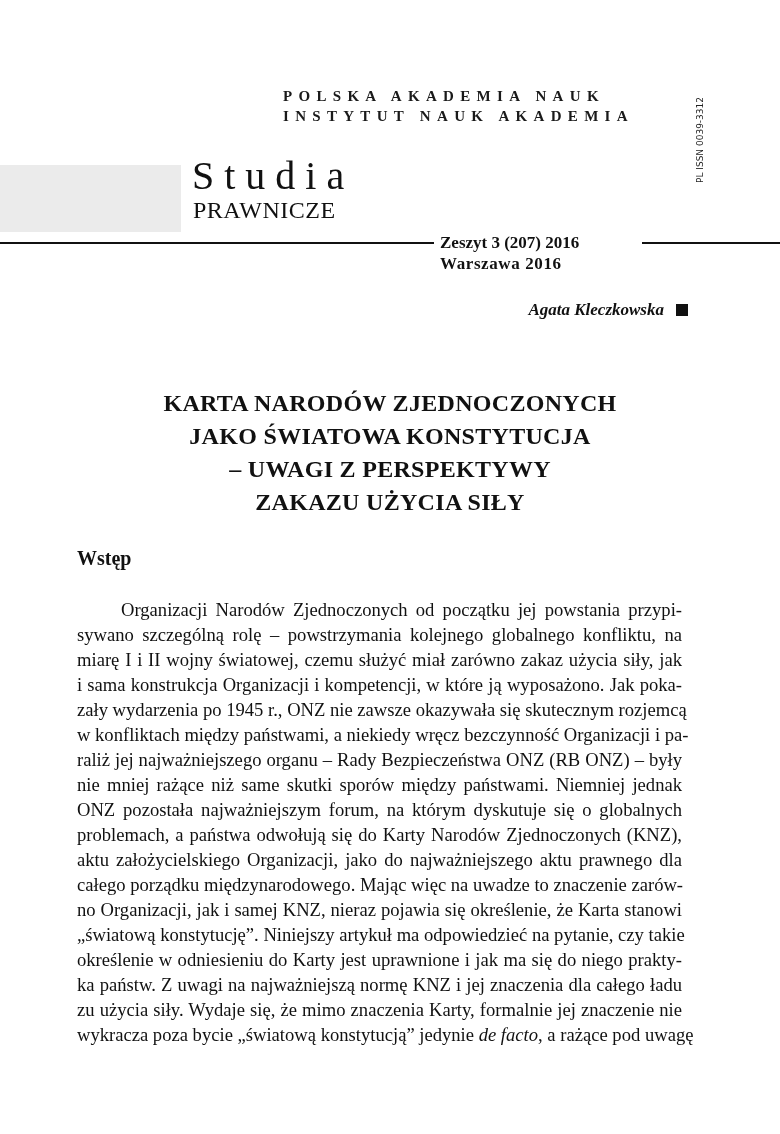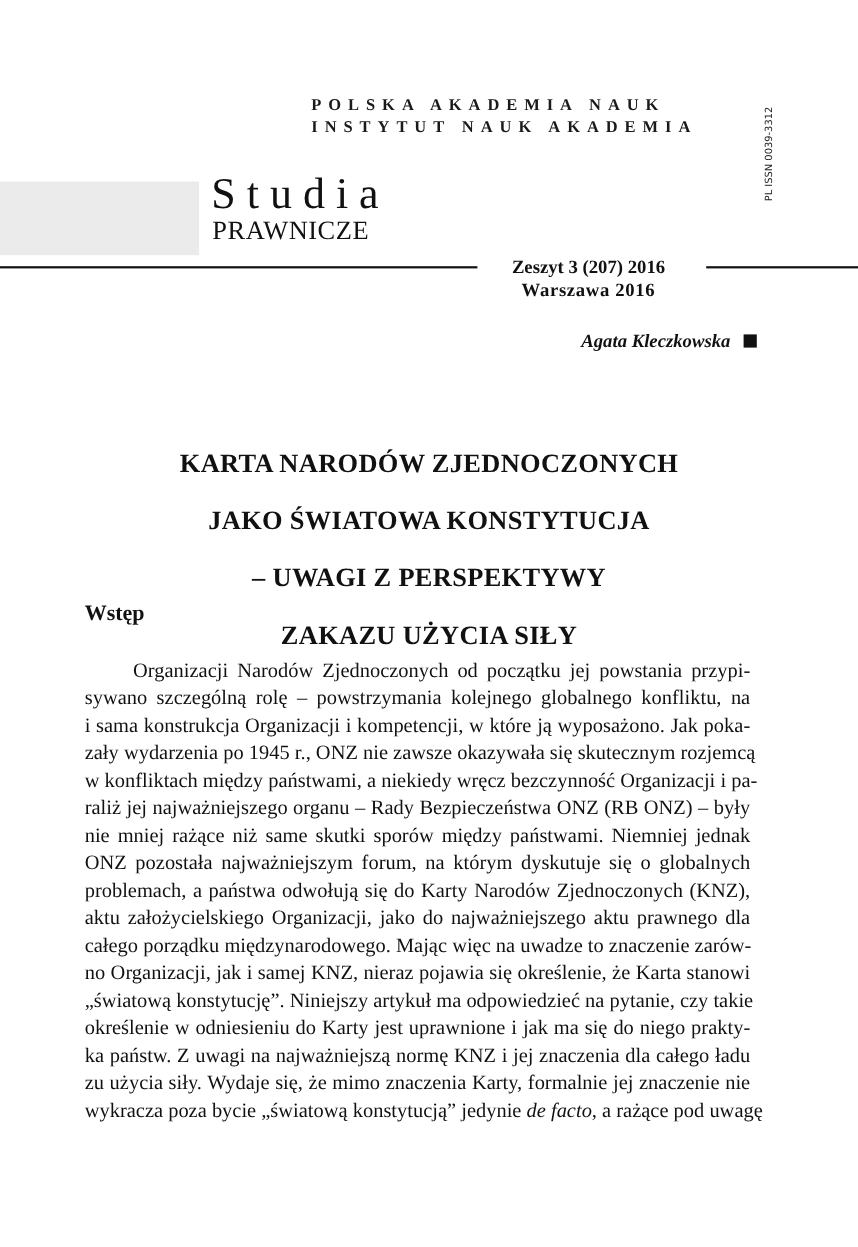--- a/index.html
+++ b/index.html
@@ -10,26 +10,26 @@
   .inst1 { top: 88px; }
   .inst2 { top: 108px; }
   .issn { left: 690px; top: 90px; width: 20px; height: 100px; }
   .issn span { position: absolute; left: 50%; top: 50%; transform: translate(-50%,-50%) rotate(-90deg);
                font-family: "DejaVu Sans", sans-serif; font-size: 9px; white-space: nowrap; color: #222; }
   .gray-block { left: 0; top: 165px; width: 181px; height: 67px; background: #ebebeb; }
   .studia { left: 192px; top: 154px; font-size: 40px; letter-spacing: 10px; line-height: 44px; text-align: center; }
   .prawnicze { left: 193px; top: 196px; font-size: 24px; letter-spacing: 0.5px; line-height: 28px; }
   .rule-left { left: 0; top: 242px; width: 434px; height: 2px; background: #111; }
   .rule-right { left: 642px; top: 242px; width: 138px; height: 2px; background: #111; }
-  .issue { left: 440px; top: 232px; width: 190px; text-align: center; font-size: 17px; font-weight: bold; line-height: 21px; }
+  .issue { left: 440px; top: 232px; width: 190px; text-align: left; font-size: 17px; font-weight: bold; line-height: 21px; }
   .issue2 { top: 253px; letter-spacing: 0.6px; }
   .author-wrap { left: 440px; top: 300px; width: 248px; text-align: right; font-size: 17px; font-weight: bold; font-style: italic; white-space: nowrap; }
   .author-square { display: inline-block; width: 12px; height: 12px; background: #111; margin-left: 12px; vertical-align: -1px; }
   .title { left: 80px; top: 387px; width: 620px; text-align: center; font-size: 24px; font-weight: bold; line-height: 33px; letter-spacing: 0.3px; }
-  .title div { white-space: nowrap; margin-top: 19px; }
+  .title div { white-space: nowrap; }
   .heading { left: 77px; top: 547px; font-size: 20px; font-weight: bold; }
   .body-text { left: 77px; top: 597px; width: 605px; font-size: 18.6px; line-height: 25px; text-align: justify; }
   .body-text .line { display: block; white-space: nowrap; text-align-last: justify; text-align: justify; height: 25px; }
   .body-text .first { text-indent: 44px; }
 </style>
 </head>
 <body>
 
 <div class="abs inst inst1">POLSKA AKADEMIA NAUK</div>
 <div class="abs inst inst2">INSTYTUT NAUK AKADEMIA</div>
@@ -56,20 +56,21 @@
   <div>JAKO ŚWIATOWA KONSTYTUCJA</div>
   <div>– UWAGI Z PERSPEKTYWY</div>
   <div>ZAKAZU UŻYCIA SIŁY</div>
 </div>
 
 <div class="abs heading">Wstęp</div>
 
 <div class="abs body-text">
   <span class="line first">Organizacji Narodów Zjednoczonych od początku jej powstania przypi-</span>
   <span class="line">sywano szczególną rolę – powstrzymania kolejnego globalnego konfliktu, na</span>
+  <span class="line">miarę I i II wojny światowej, czemu służyć miał zarówno zakaz użycia siły, jak</span>
   <span class="line">i sama konstrukcja Organizacji i kompetencji, w które ją wyposażono. Jak poka-</span>
   <span class="line">zały wydarzenia po 1945 r., ONZ nie zawsze okazywała się skutecznym rozjemcą</span>
   <span class="line">w konfliktach między państwami, a niekiedy wręcz bezczynność Organizacji i pa-</span>
   <span class="line">raliż jej najważniejszego organu – Rady Bezpieczeństwa ONZ (RB ONZ) – były</span>
   <span class="line">nie mniej rażące niż same skutki sporów między państwami. Niemniej jednak</span>
   <span class="line">ONZ pozostała najważniejszym forum, na którym dyskutuje się o globalnych</span>
   <span class="line">problemach, a państwa odwołują się do Karty Narodów Zjednoczonych (KNZ),</span>
   <span class="line">aktu założycielskiego Organizacji, jako do najważniejszego aktu prawnego dla</span>
   <span class="line">całego porządku międzynarodowego. Mając więc na uwadze to znaczenie zarów-</span>
   <span class="line">no Organizacji, jak i samej KNZ, nieraz pojawia się określenie, że Karta stanowi</span>

